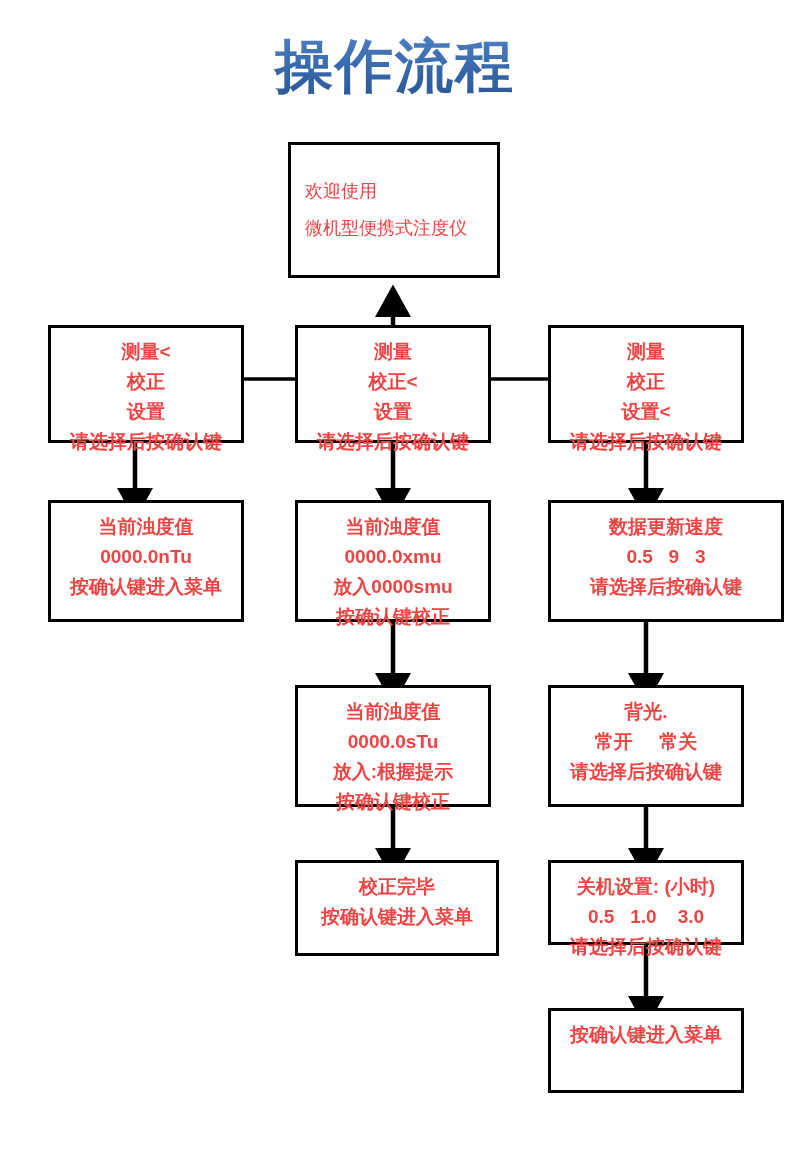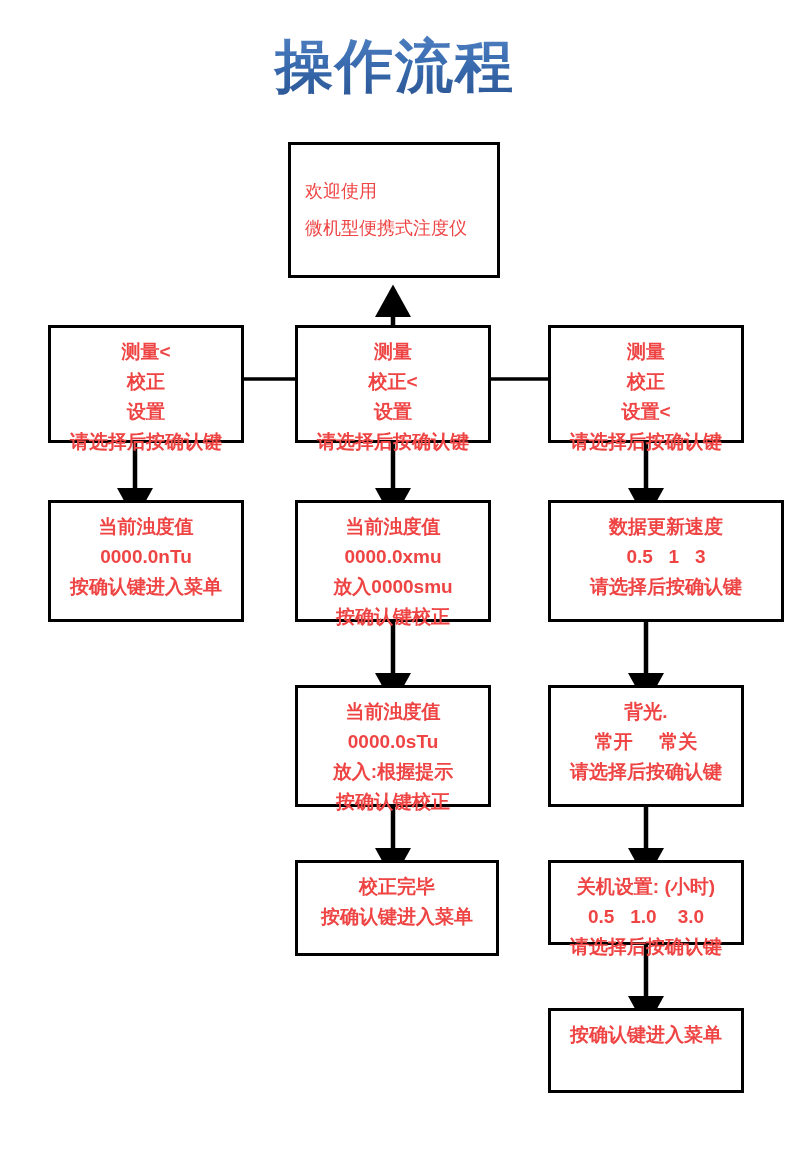--- a/index.html
+++ b/index.html
@@ -154,21 +154,21 @@
 
   <div class="node" style="left:295px; top:500px; width:196px; height:122px;">
     <div class="line">当前浊度值</div>
     <div class="line">0000.0xmu</div>
     <div class="line">放入0000smu</div>
     <div class="line">按确认键校正</div>
   </div>
 
   <div class="node" style="left:548px; top:500px; width:236px; height:122px;">
     <div class="line">数据更新速度</div>
-    <div class="line">0.5   1   3</div>
+    <div class="line">0.5   9   3</div>
     <div class="line">请选择后按确认键</div>
   </div>
 
   <div class="node" style="left:295px; top:685px; width:196px; height:122px;">
     <div class="line">当前浊度值</div>
     <div class="line">0000.0sTu</div>
     <div class="line">放入:根握提示</div>
     <div class="line">按确认键校正</div>
   </div>
 

